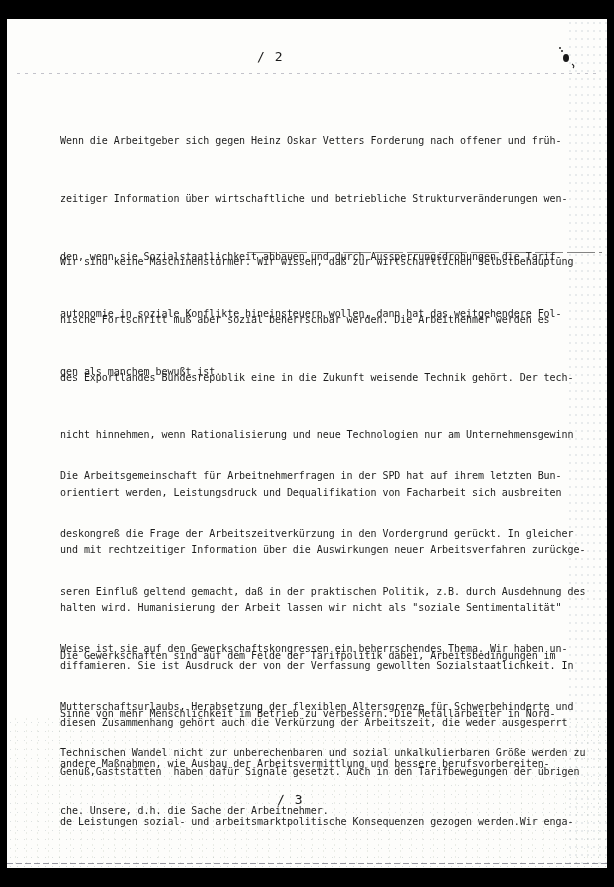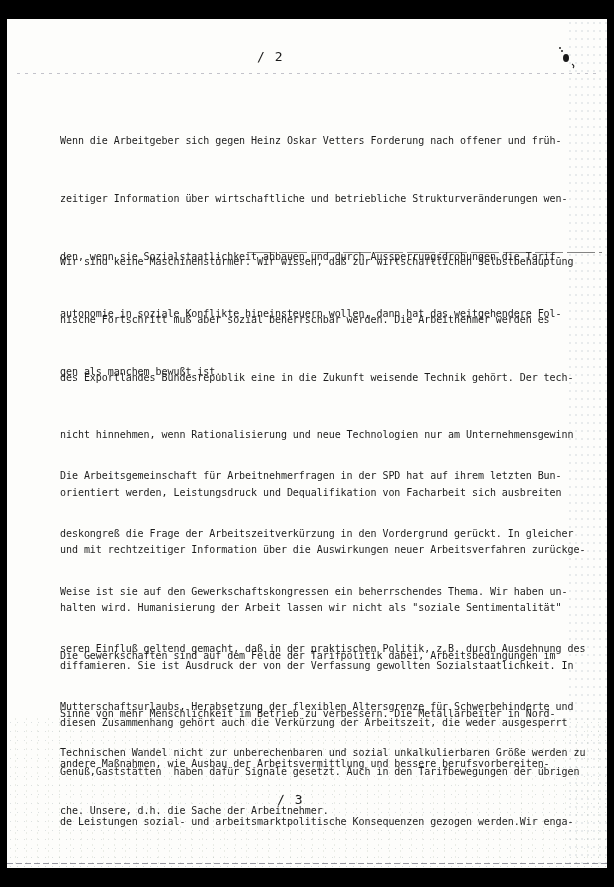--- a/index.html
+++ b/index.html
@@ -114,22 +114,22 @@
     <div>orientiert werden, Leistungsdruck und Dequalifikation von Facharbeit sich ausbreiten</div>
     <div>und mit rechtzeitiger Information über die Auswirkungen neuer Arbeitsverfahren zurückge-</div>
     <div>halten wird. Humanisierung der Arbeit lassen wir nicht als "soziale Sentimentalität"</div>
     <div>diffamieren. Sie ist Ausdruck der von der Verfassung gewollten Sozialstaatlichkeit. In</div>
     <div>diesen Zusammenhang gehört auch die Verkürzung der Arbeitszeit, die weder ausgesperrt</div>
   </div>
 
   <div class="text p3">
     <div>Die Arbeitsgemeinschaft für Arbeitnehmerfragen in der SPD hat auf ihrem letzten Bun-</div>
     <div>deskongreß die Frage der Arbeitszeitverkürzung in den Vordergrund gerückt. In gleicher</div>
+    <div>seren Einfluß geltend gemacht, daß in der praktischen Politik, z.B. durch Ausdehnung des</div>
     <div>Weise ist sie auf den Gewerkschaftskongressen ein beherrschendes Thema. Wir haben un-</div>
-    <div>seren Einfluß geltend gemacht, daß in der praktischen Politik, z.B. durch Ausdehnung des</div>
     <div>Mutterschaftsurlaubs, Herabsetzung der flexiblen Altersgrenze für Schwerbehinderte und</div>
     <div>andere Maßnahmen, wie Ausbau der Arbeitsvermittlung und bessere berufsvorbereiten-</div>
     <div>de Leistungen sozial- und arbeitsmarktpolitische Konsequenzen gezogen werden.Wir enga-</div>
     
     
   </div>
 
   <div class="text p4">
     <div>Die Gewerkschaften sind auf dem Felde der Tarifpolitik dabei, Arbeitsbedingungen im</div>
     <div>Sinne von mehr Menschlichkeit im Betrieb zu verbessern. Die Metallarbeiter in Nord-</div>

